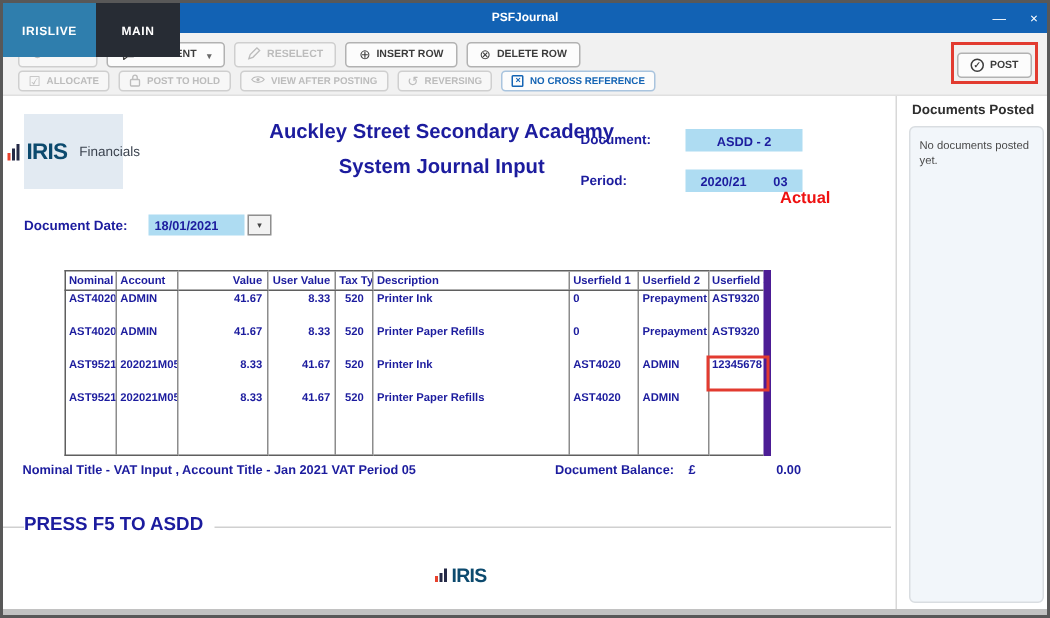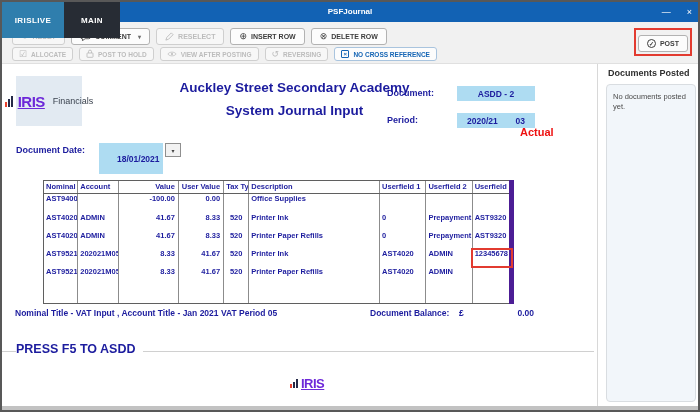--- a/index.html
+++ b/index.html
@@ -40,35 +40,35 @@
 
   
   .content{position:absolute;top:62px;left:0;right:0;bottom:0;background:#fff;}
   .navy{color:#1c1c9e;}
 
   .brand-box{position:absolute;left:14px;top:12px;width:66px;height:50px;background:#e2eaf2;
              display:flex;align-items:center;justify-content:center;gap:4px;}
   .bars{display:flex;align-items:flex-end;gap:1px;margin-right:1px;}
   .bars i{display:block;width:2px;background:#252a47;}
   .bars i.r{background:#e8412c;}
-  .brand-name{font-size:15px;font-weight:800;color:#6d28d9;letter-spacing:-.5px;text-decoration:underline;}
+  .brand-name{font-size:15px;font-weight:800;color:#0c4a6e;letter-spacing:-.5px;}
   .brand-div{width:1px;height:34px;background:#97a3b1;}
   .brand-suffix{font-size:9px;color:#3c4450;}
 
   .org-title{position:absolute;left:120px;top:16px;width:345px;text-align:center;
              font-size:13.5px;font-weight:bold;}
   .form-title{position:absolute;left:120px;top:39px;width:345px;text-align:center;
               font-size:13.5px;font-weight:bold;}
 
   .fld-label{position:absolute;font-size:9px;font-weight:bold;}
   .blue-field{position:absolute;background:#aedcf2;font-size:8.5px;font-weight:bold;color:#1c1c9e;
               display:flex;align-items:center;}
   .doc-field{left:455px;top:22px;width:78px;height:15px;justify-content:center;}
   .period-field{left:455px;top:49px;width:78px;height:15px;justify-content:space-between;padding:0 10px;}
-  .date-field{left:97px;top:79px;width:64px;height:31px;padding-left:18px;}
+  .date-field{left:97px;top:79px;width:64px;height:14px;padding-left:4px;}
   .date-drop{position:absolute;left:163px;top:79px;width:16px;height:14px;background:#f2f2f2;
              border:1px solid #8f8f8f;display:flex;align-items:center;justify-content:center;
              font-size:6px;color:#444;}
   .status-actual{position:absolute;left:518px;top:62px;font-size:11px;font-weight:bold;color:#ee1111;}
 
   
   .jtable{position:absolute;left:13px;top:116px;width:471px;height:124px;border-collapse:collapse;
           table-layout:fixed;font-size:7.5px;font-weight:bold;color:#1c1c9e;margin-left:28px;}
   .jtable th,.jtable td{border-left:1px solid #8c8c8c;padding:0 2px;white-space:nowrap;overflow:hidden;
                         vertical-align:top;line-height:10.5px;text-align:left;}
@@ -235,31 +235,20 @@
             <th class="num">User Value</th>
             <th>Tax Type</th>
             <th>Description</th>
             <th>Userfield 1</th>
             <th>Userfield 2</th>
             <th>Userfield 3</th>
           </tr>
         </thead>
       <tbody>
           <tr>
-            <td>AST9400</td>
-            <td></td>
-            <td class="num">-100.00</td>
-            <td class="num">0.00</td>
-            <td class="tax"></td>
-            <td>Office Supplies</td>
-            <td></td>
-            <td></td>
-            <td></td>
-          </tr>
-          <tr>
             <td>AST4020</td>
             <td>ADMIN</td>
             <td class="num">41.67</td>
             <td class="num">8.33</td>
             <td class="tax">520</td>
             <td>Printer Ink</td>
             <td>0</td>
             <td>Prepayment</td>
             <td>AST9320</td>
           </tr>

